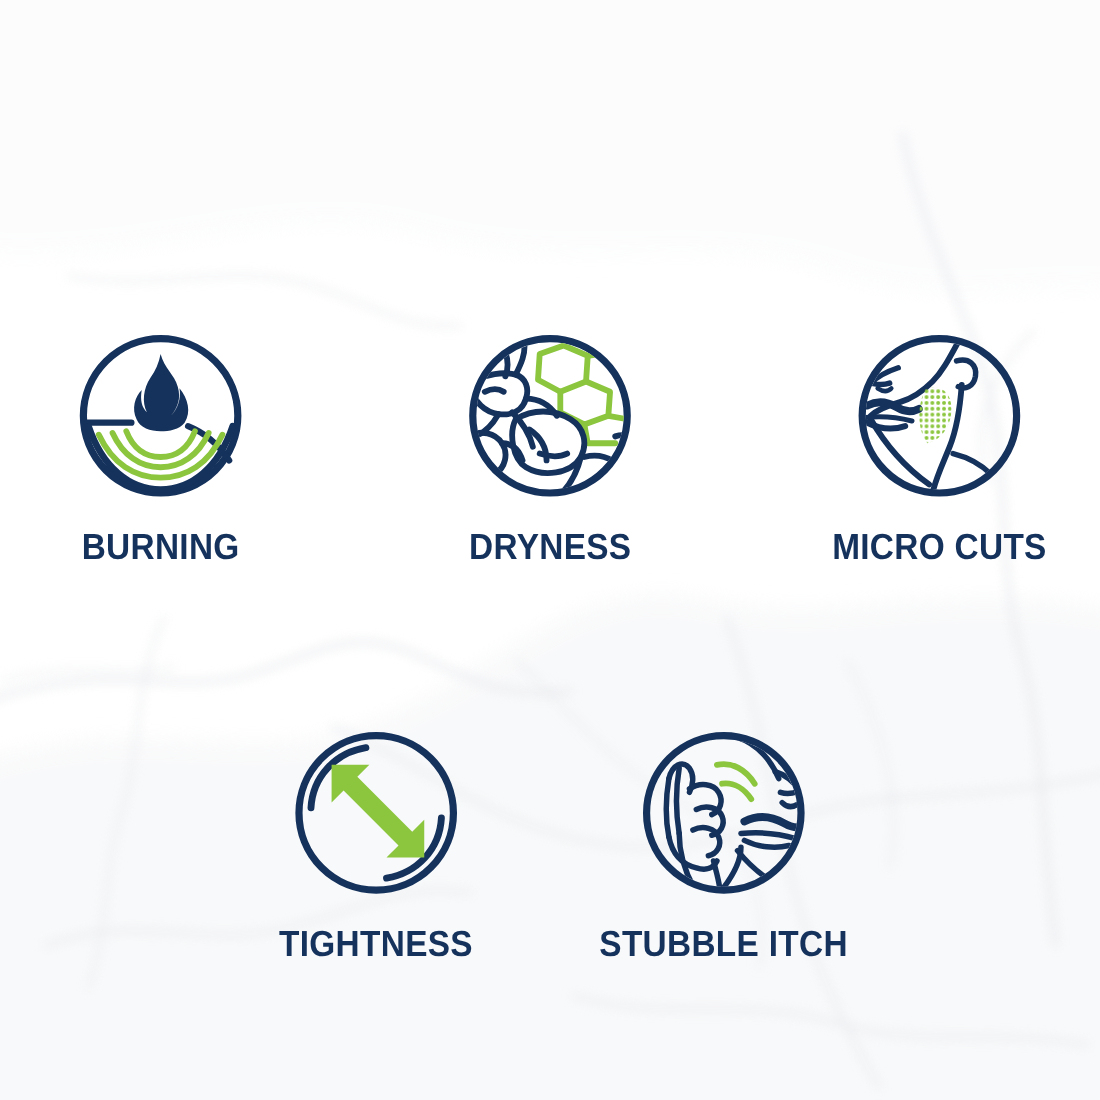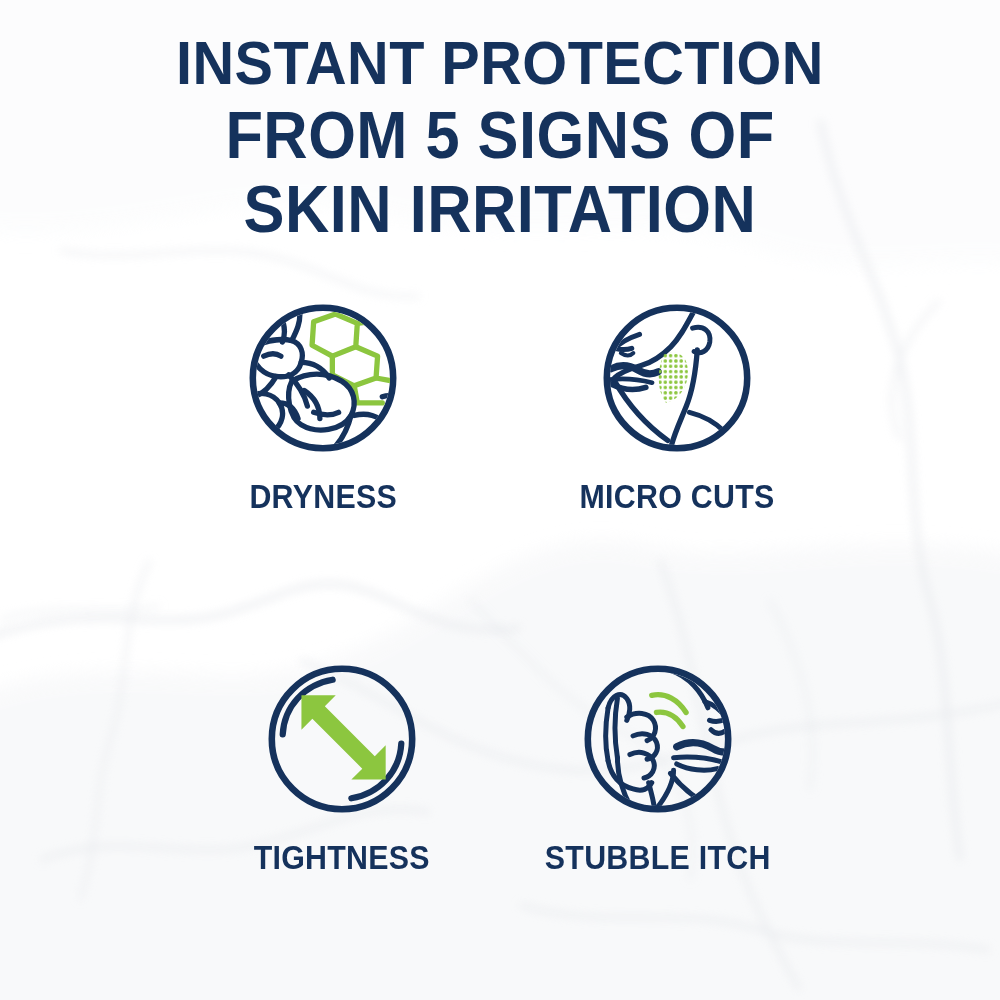--- a/index.html
+++ b/index.html
@@ -134,30 +134,46 @@
       <path d="M 940,300 C 900,340 880,390 900,440" stroke-width="3"></path>
     </g>
 
     <g filter="url(#softblur)" opacity="0.5" fill="none" stroke="#dfe2e7">
       <path d="M 470,600 C 520,650 560,700 620,730 C 680,760 700,820 690,880" stroke-width="3"></path>
       <path d="M 770,600 C 800,660 820,720 810,790" stroke-width="3"></path>
       <path d="M 0,620 C 60,600 110,618 160,606" stroke-width="3"></path>
     </g>
   </svg>
 
-  <div class="headline">
-    <span class="headline-line hl1">INSTANT PROTECTION</span>
-    <span class="headline-line hl2">FROM 5 SIGNS OF</span>
-    <span class="headline-line hl3">SKIN IRRITATION</span>
-  </div>
 
   <div class="icon-grid">
 
     <div class="icon-row row-top">
 
+      <div class="icon-cell">
+        <svg class="icon-circle" viewBox="0 0 100 100">
+          <circle cx="50" cy="50" r="45" fill="none" stroke="#15325c" stroke-width="4.2"></circle>
+
+          <path d="M 7,54 L 33,54" fill="none" stroke="#15325c" stroke-width="3.6" stroke-linecap="round"></path>
+          <path d="M 66,56 C 76,60 84,67 90,76" fill="none" stroke="#15325c" stroke-width="3.6" stroke-linecap="round"></path>
+
+          <path d="M 8,56 C 16,80 32,93 50,93 C 68,93 84,80 92,56" fill="none" stroke="#15325c" stroke-width="3.8" stroke-linecap="round"></path>
+
+          <path d="M 14,61 C 22,78 35,86 50,86 C 65,86 78,78 86,61" fill="none" stroke="#8cc63f" stroke-width="3.4" stroke-linecap="round"></path>
+          <path d="M 22,60 C 28,73 38,80 50,80 C 62,80 72,73 78,60" fill="none" stroke="#8cc63f" stroke-width="3.4" stroke-linecap="round"></path>
+          <path d="M 30,59 C 34,69 41,74 50,74 C 59,74 66,69 70,59" fill="none" stroke="#8cc63f" stroke-width="3.4" stroke-linecap="round"></path>
+
+          <path d="M 50,14 C 52,22 58,26 60,33 C 62,40 60,45 56,50
+                   C 60,46 62,40 61,34 C 66,40 68,48 64,54
+                   C 61,58 55,59 50,59 C 44,59 38,57 36,52
+                   C 33,46 35,39 39,35 C 38,41 39,45 42,48
+                   C 39,42 40,34 44,28 C 47,24 49,19 50,14 Z" fill="#15325c"></path>
+        </svg>
+        <div class="icon-label">BURNING</div>
+      </div>
 
       <div class="icon-cell">
         <svg class="icon-circle" viewBox="0 0 100 100">
           <defs>
             <clipPath id="dryCircle">
                 <circle cx="50" cy="50" r="43"></circle>
               </clipPath>
           </defs>
           <circle cx="50" cy="50" r="45" fill="none" stroke="#15325c" stroke-width="4.2"></circle>
           <g clip-path="url(#dryCircle)" fill="none" stroke-linecap="round" stroke-linejoin="round">

